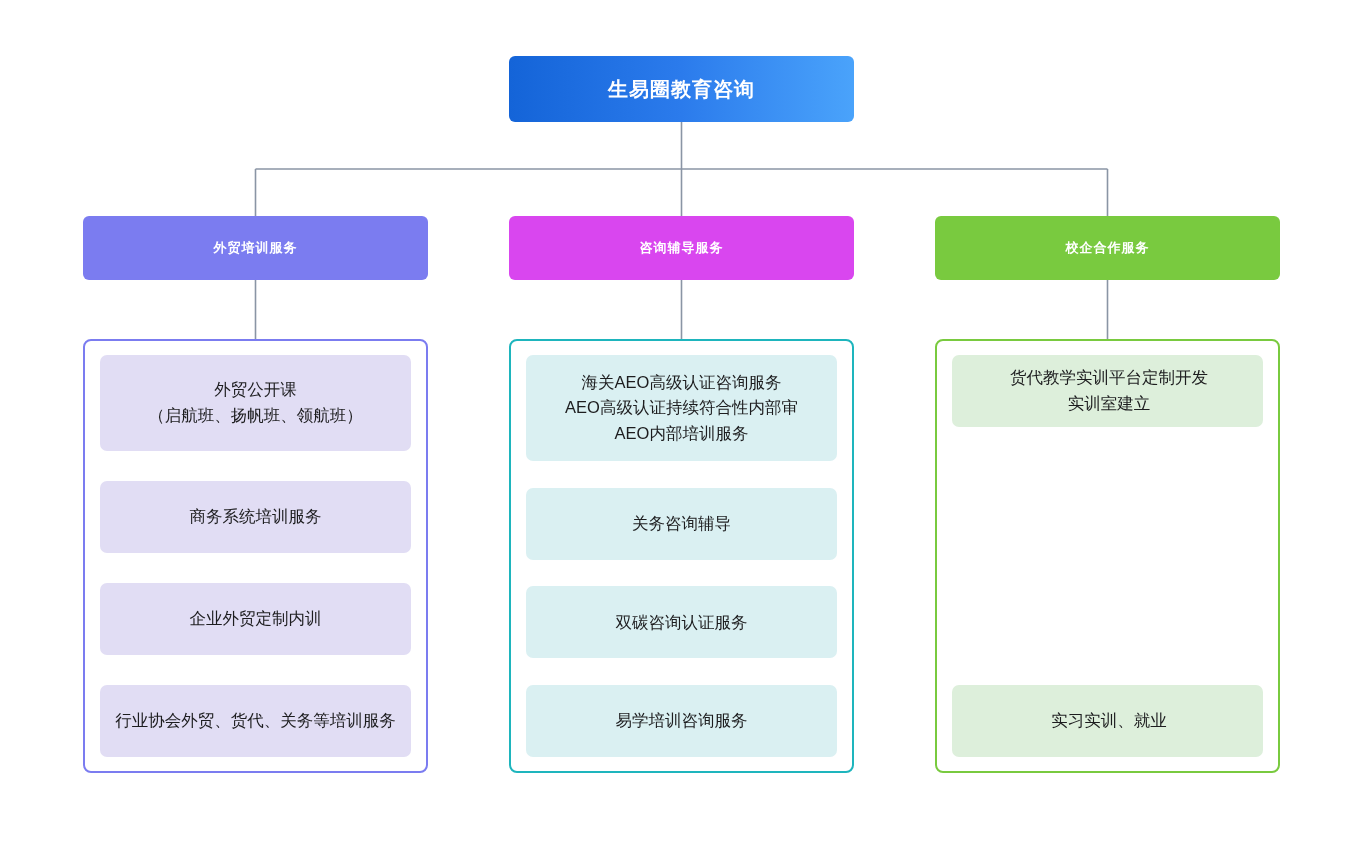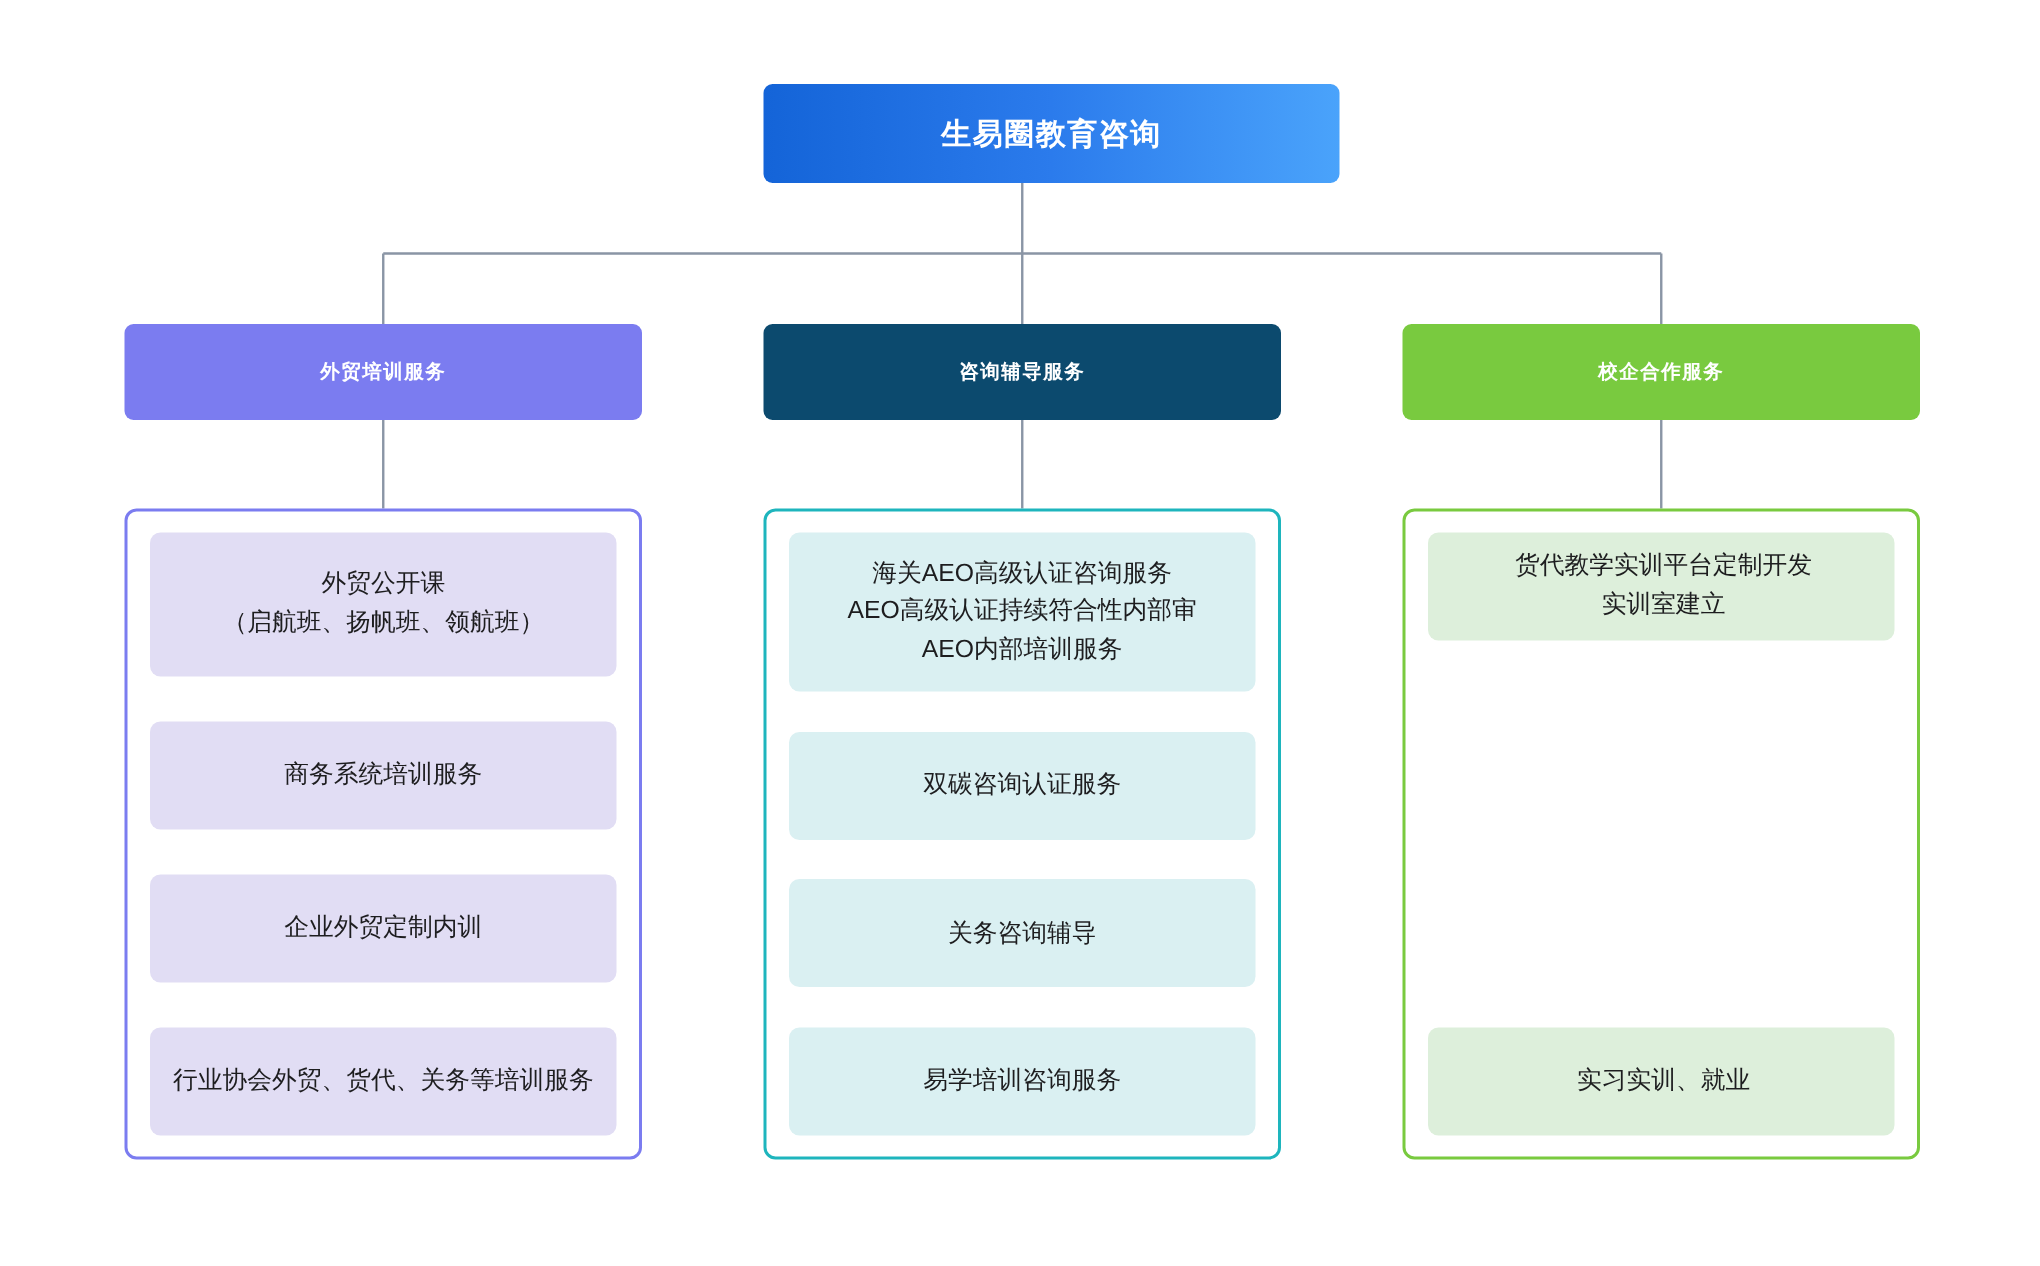--- a/index.html
+++ b/index.html
@@ -32,21 +32,21 @@
   #connectors line {
     stroke: #8a95a5;
     stroke-width: 1.6;
   }
 
   
   .root-node {
     position: absolute;
     left: 509px;
     top: 56px;
-    width: 384px;
+    width: 345px;
     height: 66px;
     border-radius: 6px;
     display: flex;
     align-items: center;
     justify-content: center;
     color: #ffffff;
     font-size: 20px;
     font-weight: bold;
     letter-spacing: 1px;
     background: linear-gradient(90deg, #1464d8 0%, #2b7bec 50%, #4aa3fb 100%);
@@ -72,21 +72,21 @@
     border-radius: 6px;
     display: flex;
     align-items: center;
     justify-content: center;
     color: #ffffff;
     font-size: 13px;
     font-weight: bold;
     letter-spacing: 1px;
   }
   .branch-1 .branch-header { background: #7b7cf0; }
-  .branch-2 .branch-header { background: #0c4a6e; font-family: Liberation Mono, monospace; }
+  .branch-2 .branch-header { background: #d946ef; font-family: Liberation Mono, monospace; }
   .branch-3 .branch-header { background: #79ca3f; }
 
   .branch-body {
     position: absolute;
     top: 339px;
     left: 0;
     width: 345px;
     height: 434px;
     box-sizing: border-box;
     border-radius: 8px;
@@ -161,22 +161,22 @@
   </div>
 
   <div class="branch branch-2">
     <div class="branch-header">
       <span>咨询辅导服务</span>
     </div>
     <div class="branch-body">
       <div class="leaf h-xtall">海关AEO高级认证咨询服务
 AEO高级认证持续符合性内部审
 AEO内部培训服务</div>
+      <div class="leaf h-std">关务咨询辅导</div>
       <div class="leaf h-std">双碳咨询认证服务</div>
-      <div class="leaf h-std">关务咨询辅导</div>
       <div class="leaf h-std">易学培训咨询服务</div>
     </div>
   </div>
 
   <div class="branch branch-3">
     <div class="branch-header">
       <span>校企合作服务</span>
     </div>
     <div class="branch-body">
       <div class="leaf h-std">货代教学实训平台定制开发

